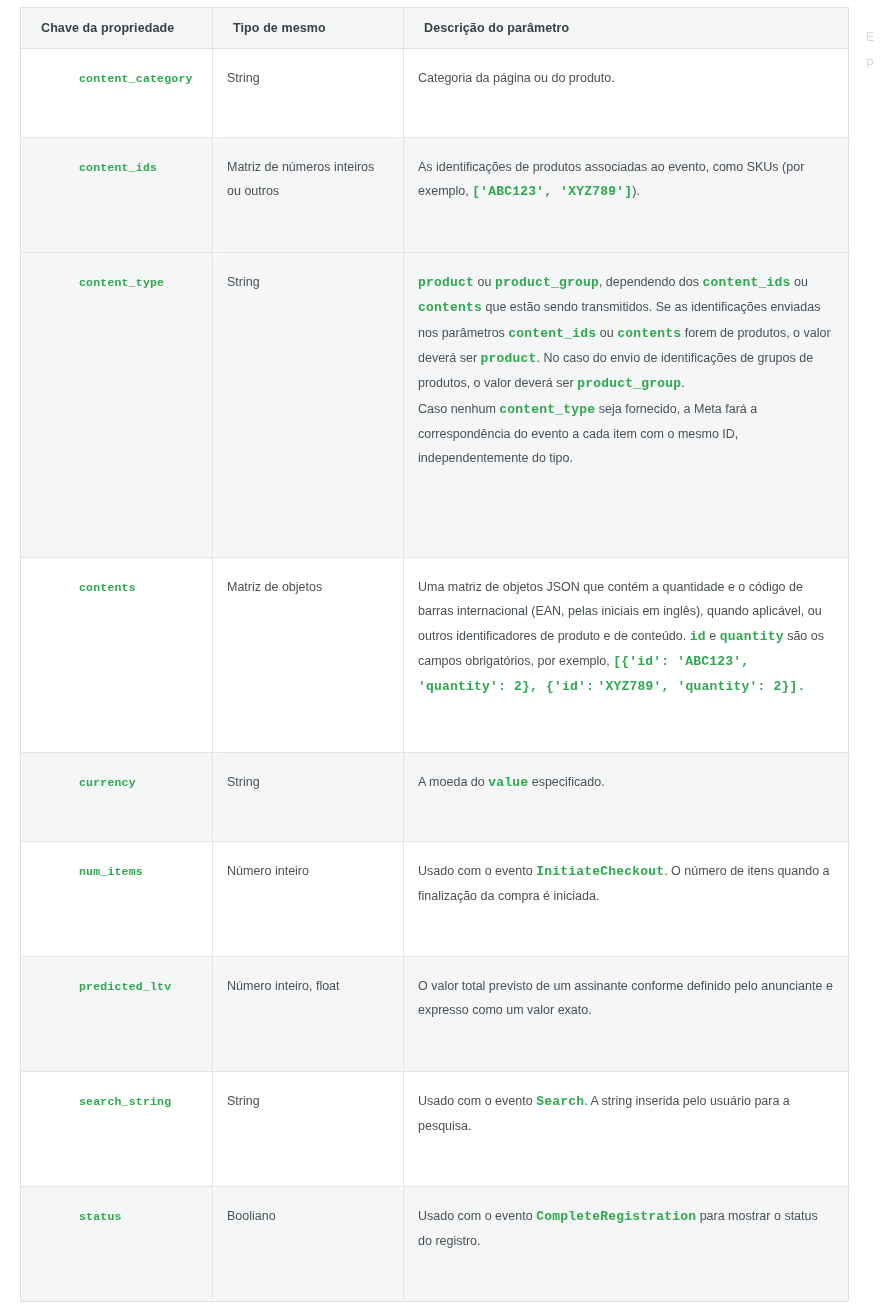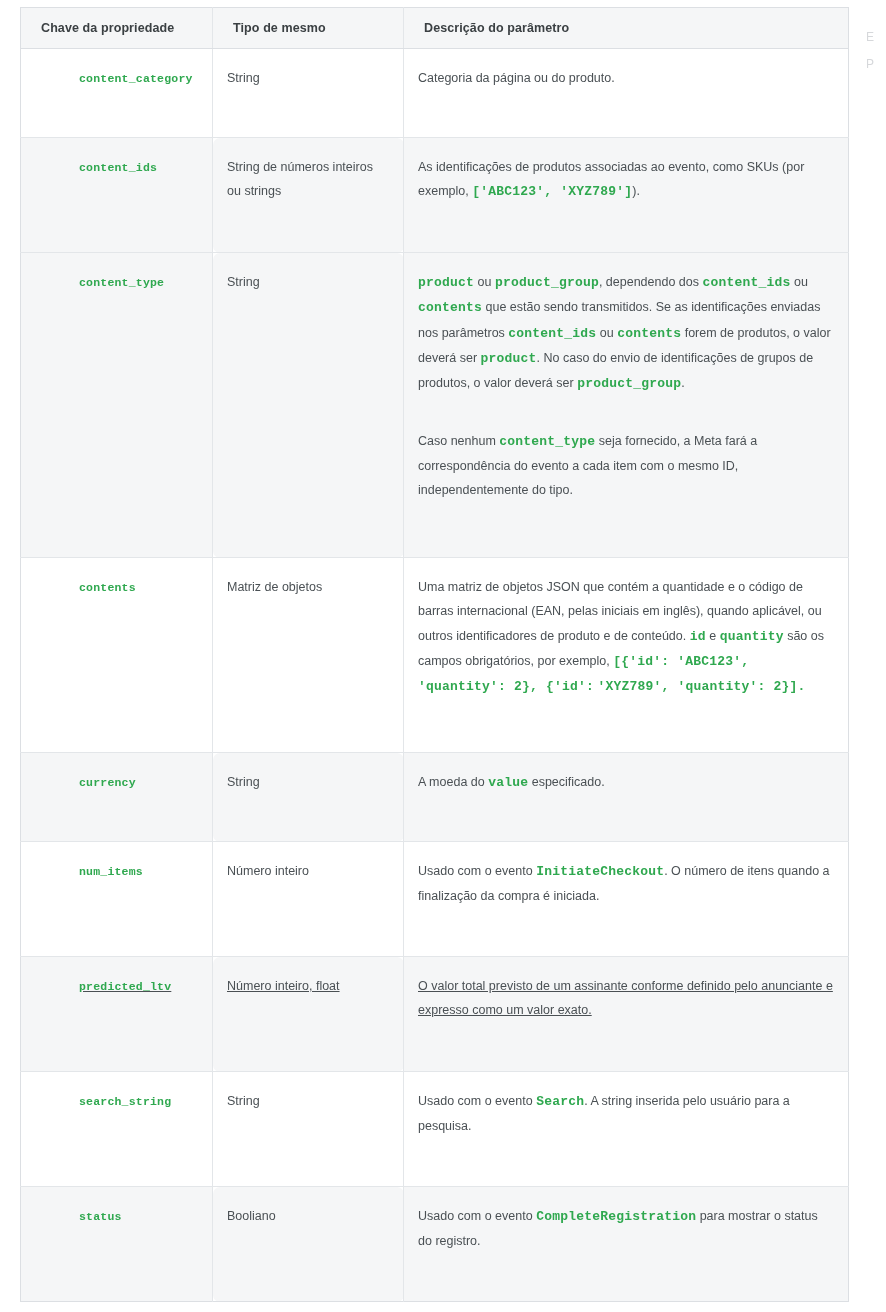--- a/index.html
+++ b/index.html
@@ -87,31 +87,31 @@
     line-height: 1.95;
   }
   .desc code, .vtype code {
     font-family: Liberation Mono, monospace;
     font-size: 13px;
     font-weight: 700;
     color: #2fa84f;
     letter-spacing: .2px;
   }
   .desc p { margin: 0; }
-  .desc p + p { margin-top: 32px; }
+  .desc p + p { }
 
   
   tr.r-category  td { height: 54px; }
   tr.r-ids       td { height: 80px; }
   tr.r-name      td { height: 54px; }
   tr.r-type      td { height: 270px; }
   tr.r-contents  td { height: 160px; }
   tr.r-currency  td { height: 54px; }
   tr.r-numitems  td { height: 80px; }
-  tr.r-ltv       td { height: 80px; text-decoration: underline; }
+  tr.r-ltv       td { height: 80px; }
   tr.r-search    td { height: 80px; }
   tr.r-status    td { height: 80px; }
 
   
   .gutter {
     position: absolute;
     left: 866px;
     top: 0;
     width: 20px;
     height: 1312px;
@@ -155,21 +155,21 @@
         <td class="vtype">String</td>
         <td class="desc">
           <p><span>Categoria da página ou do produto.</span></p>
         </td>
       </tr>
 
       <tr class="alt r-ids">
         <td>
           <span class="key">content_ids</span>
         </td>
-        <td class="vtype">String de números inteiros ou strings</td>
+        <td class="vtype">Matriz de números inteiros ou outros</td>
         <td class="desc">
           <p><span>As identificações de produtos associadas ao evento, como SKUs (por exemplo, </span><code>['ABC123', 'XYZ789']</code><span>).</span></p>
         </td>
       </tr>
 
 
       <tr class="alt r-type">
         <td>
           <span class="key">content_type</span>
         </td>

